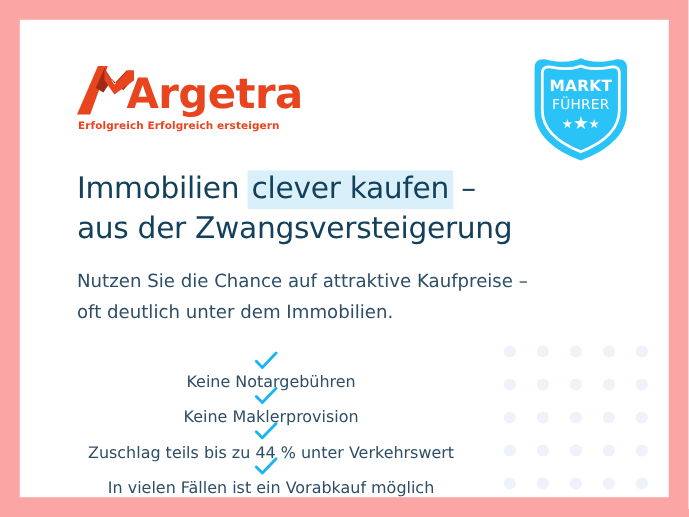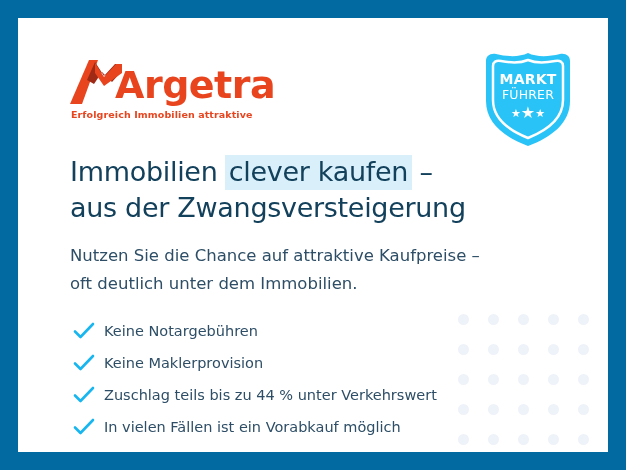--- a/index.html
+++ b/index.html
@@ -12,21 +12,21 @@
 
   body {
     font-family: "Liberation Sans", sans-serif;
     background: #cdeefd;
   }
 
   #ad-root {
     position: relative;
     width: 626px;
     height: 470px;
-    background: #0369a1;
+    background: #fca5a5;
   }
 
   
   .card {
     position: absolute;
     left: 18px;
     top: 18px;
     width: 590px;
     height: 434px;
     background: #ffffff;
@@ -181,20 +181,21 @@
     left: 54px;
     top: 298px;
     z-index: 2;
     list-style: none;
   }
   .check-item {
     display: flex;
     align-items: center;
     height: 29px;
     margin-bottom: 3px;
+    flex-direction: column;
   }
   .check-icon {
     width: 24px;
     height: 20px;
     flex: 0 0 24px;
     display: block;
   }
   .check-label {
     font-family: "DejaVu Sans", sans-serif;
     font-size: 14.5px;
@@ -242,21 +243,21 @@
       <div class="logo-row">
         <span class="logo-mark">
           <svg width="52" height="48" viewBox="0 0 52 48" xmlns="http://www.w3.org/2000/svg">
             <polygon points="19,2 28,2 12,46 0,46" fill="#e8451f"></polygon>
             <polygon points="17,22 25,4 34,18 45,6 51,6 51,14 42,24 32,14 24,26" fill="#9e2a16"></polygon>
             <polygon points="25,5 34,19 46,6 52,6 52,15 34,28 25,15" fill="#e8451f"></polygon>
           </svg>
         </span>
         <span class="logo-word">Argetra</span>
       </div>
-      <div class="logo-tagline">Erfolgreich Immobilien attraktive</div>
+      <div class="logo-tagline">Erfolgreich Erfolgreich ersteigern</div>
     </div>
 
     <div class="badge">
       <svg width="92" height="97" viewBox="0 0 92 97" xmlns="http://www.w3.org/2000/svg">
         <path d="M4 10 C4 5 8 2 14 3 C26 6 38 6 46 2 C54 6 66 6 78 3 C84 2 88 5 88 10 L88 50 C88 72 70 86 46 95 C22 86 4 72 4 50 Z" fill="#29c3f7"></path>
         <path d="M11 15 C11 11 14 9 19 10 C29 12 39 12 46 9 C53 12 63 12 73 10 C78 9 81 11 81 15 L81 49 C81 67 66 79 46 87 C26 79 11 67 11 49 Z" fill="none" stroke="#ffffff" stroke-width="2.5"></path>
       </svg>
       <div class="badge-text">
         <div class="badge-line1">MARKT</div>
         <div class="badge-line2">FÜHRER</div>

